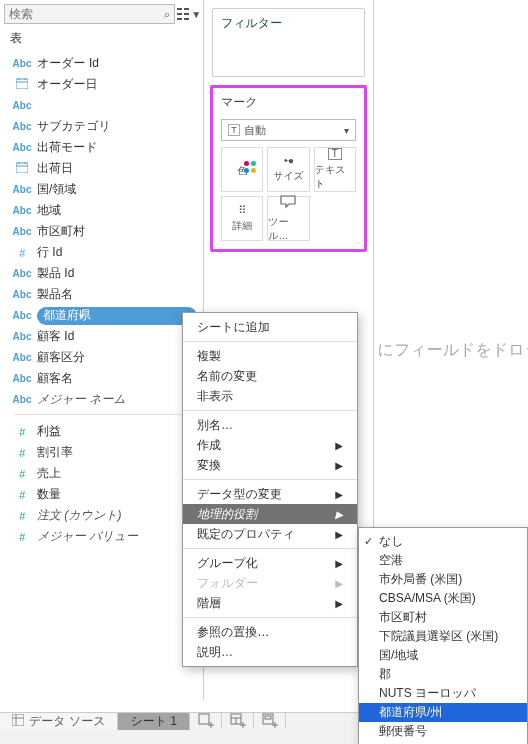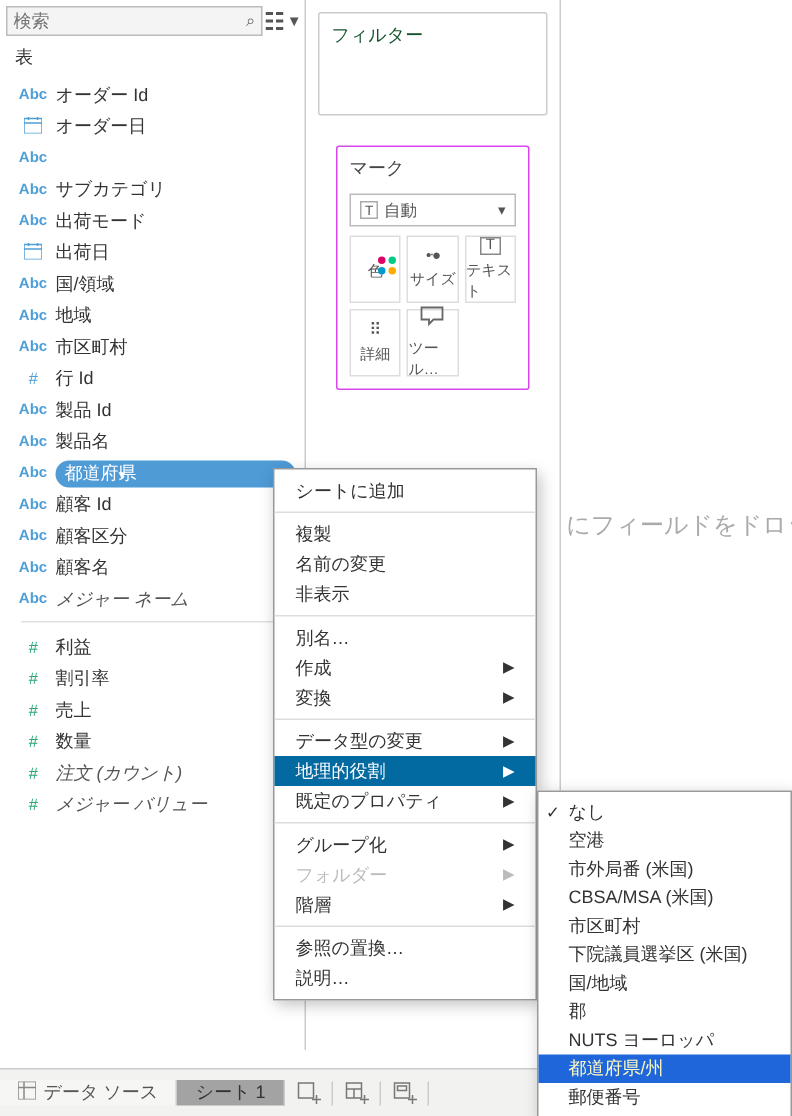--- a/index.html
+++ b/index.html
@@ -106,22 +106,22 @@
     border-radius: 2px;
     background: #fff;
   }
   .shelf-title {
     padding: 6px 8px;
     color: #14532d;
     font-size: 12px;
   }
   .shelf-body { min-height: 38px; }
   .marks-card {
-    margin: 20px;
-    border: 1px solid #d946ef;
+    margin: 6px;
+    border: 3px solid #d946ef;
     border-radius: 2px;
   }
   .marks-title {
     padding: 6px 8px;
     color: #444;
   }
   .mark-type {
     margin: 2px 8px 6px 8px;
     display:flex;
     align-items:center;
@@ -175,21 +175,21 @@
     white-space:nowrap;
   }
 
   
   .bottom-bar {
     position:absolute;
     left:0; bottom:0;
     width:528px; height:32px;
     border-top:1px solid #ccc;
     display:flex;
-    align-items:center;
+    align-items:flex-start;
     background:#f2f2f0;
   }
   .tab {
     display:flex; align-items:center;
     padding:0 12px;
     border-right:1px solid #ccc;
     background:#f2f2f0;
     color:#555;
     gap:5px;
   }
@@ -215,21 +215,21 @@
   }
   .ctx-item {
     height:20px;
     display:flex;
     align-items:center;
     padding:0 14px 0 14px;
     font-size:12px;
     gap:6px;
   }
   .ctx-item.disabled { color:#bbb; }
-  .ctx-item.hovered { background:#0369a1; color:#fff;}
+  .ctx-item.hovered { background:#737373; color:#fff;font-style:italic;}
   .ctx-item .sub { margin-left:auto; font-size:10px;}
   .ctx-sep { height:1px; background:#ddd; margin:4px 0;}
 
   
   .geo-menu {
     position:absolute;
     left:358px; top:527px;
     width:170px;
     background:#fff;
     border:1px solid #999;

